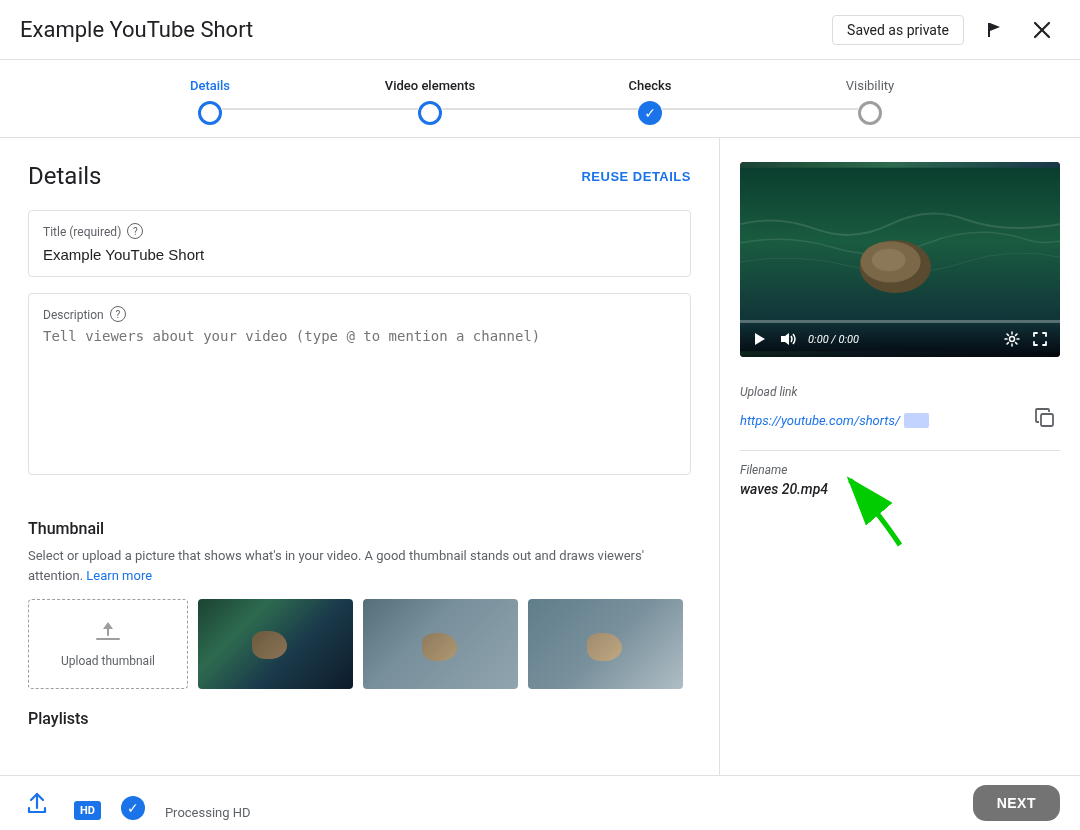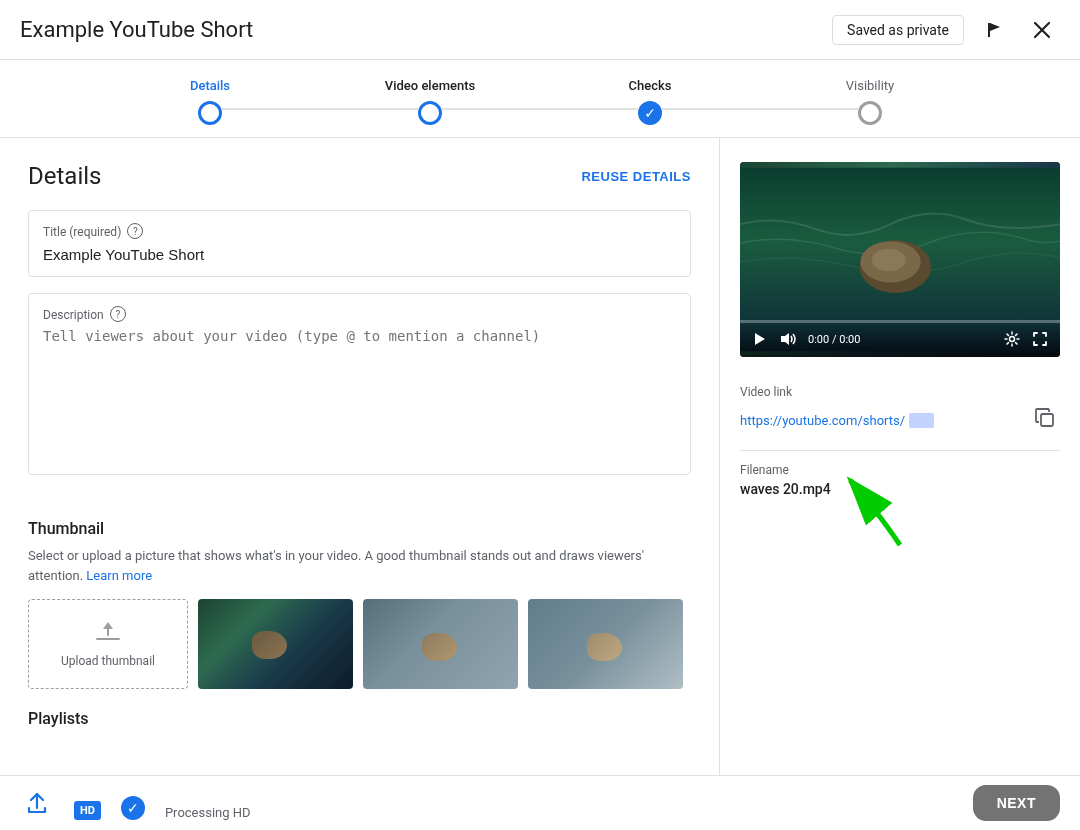--- a/index.html
+++ b/index.html
@@ -239,20 +239,21 @@
       font-size: 16px;
       font-weight: 500;
       color: #202124;
     }
 
     
     .right-panel {
       width: 360px;
       padding: 24px 20px;
       overflow-y: auto;
+      font-style: italic;
     }
 
     
     .video-player {
       width: 100%;
       height: 195px;
       background: #1a1a2e;
       border-radius: 4px;
       position: relative;
       overflow: hidden;
@@ -606,21 +607,21 @@
         </button>
         <button class="ctrl-btn">
           <svg width="16" height="16" viewBox="0 0 16 16">
             <path d="M2,2 L5,2 M2,2 L2,5 M14,2 L11,2 M14,2 L14,5 M2,14 L5,14 M2,14 L2,11 M14,14 L11,14 M14,14 L14,11" fill="none" stroke="white" stroke-width="1.8" stroke-linecap="round"></path>
           </svg>
         </button>
       </div>
     </div>
 
     <div class="video-link-section">
-      <div class="info-label">Video link</div>
+      <div class="info-label">Upload link</div>
       <div class="video-link-row">
         <a href="#" class="info-link">
           <span>https://youtube.com/shorts/</span>
             <span class="link-highlighted" style="background:#c2d3ff; padding:0 3px; border-radius:2px;">&nbsp;&nbsp;&nbsp;&nbsp;&nbsp;&nbsp;</span>
         </a>
         <button class="copy-btn">
           <svg width="22" height="22" viewBox="0 0 22 22">
             <rect x="7" y="7" width="12" height="12" rx="1.5" fill="none" stroke="#5f6368" stroke-width="1.8"></rect>
             <path d="M5,15 L3,15 Q2,15 2,14 L2,3 Q2,2 3,2 L14,2 Q15,2 15,3 L15,5" fill="none" stroke="#5f6368" stroke-width="1.8" stroke-linejoin="round"></path>
           </svg>

